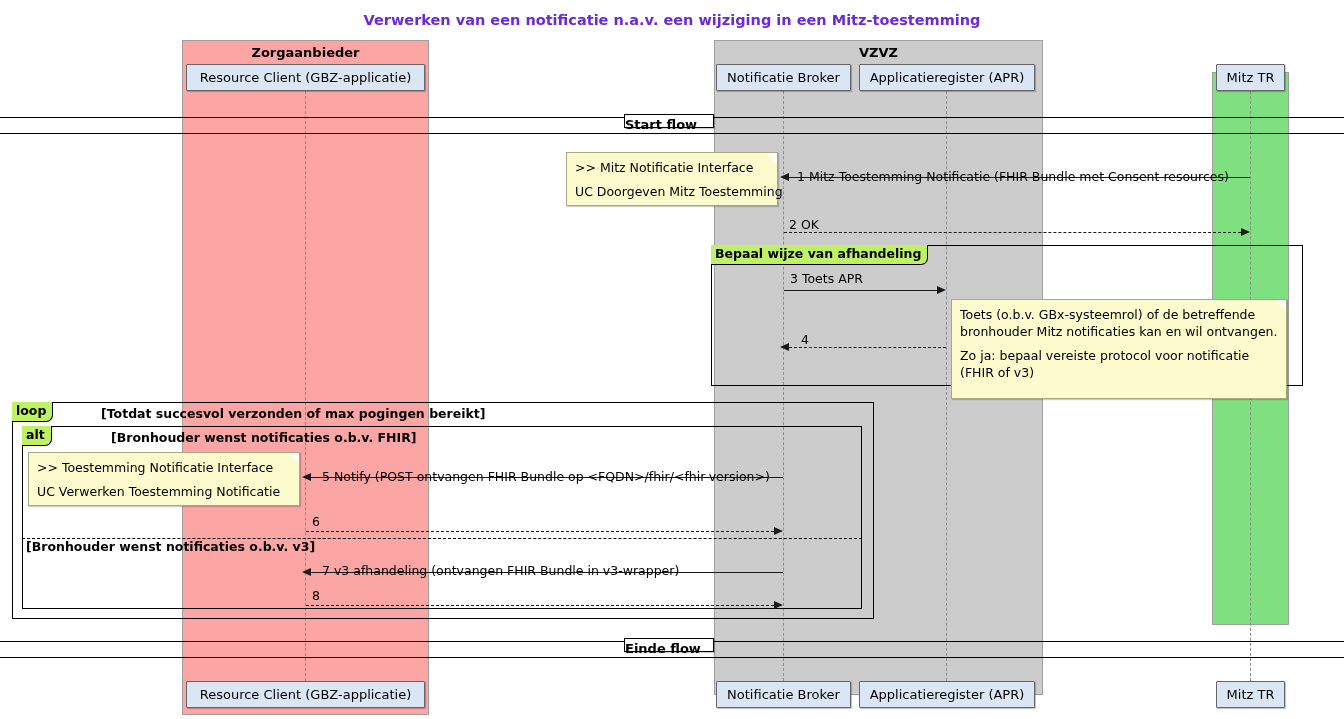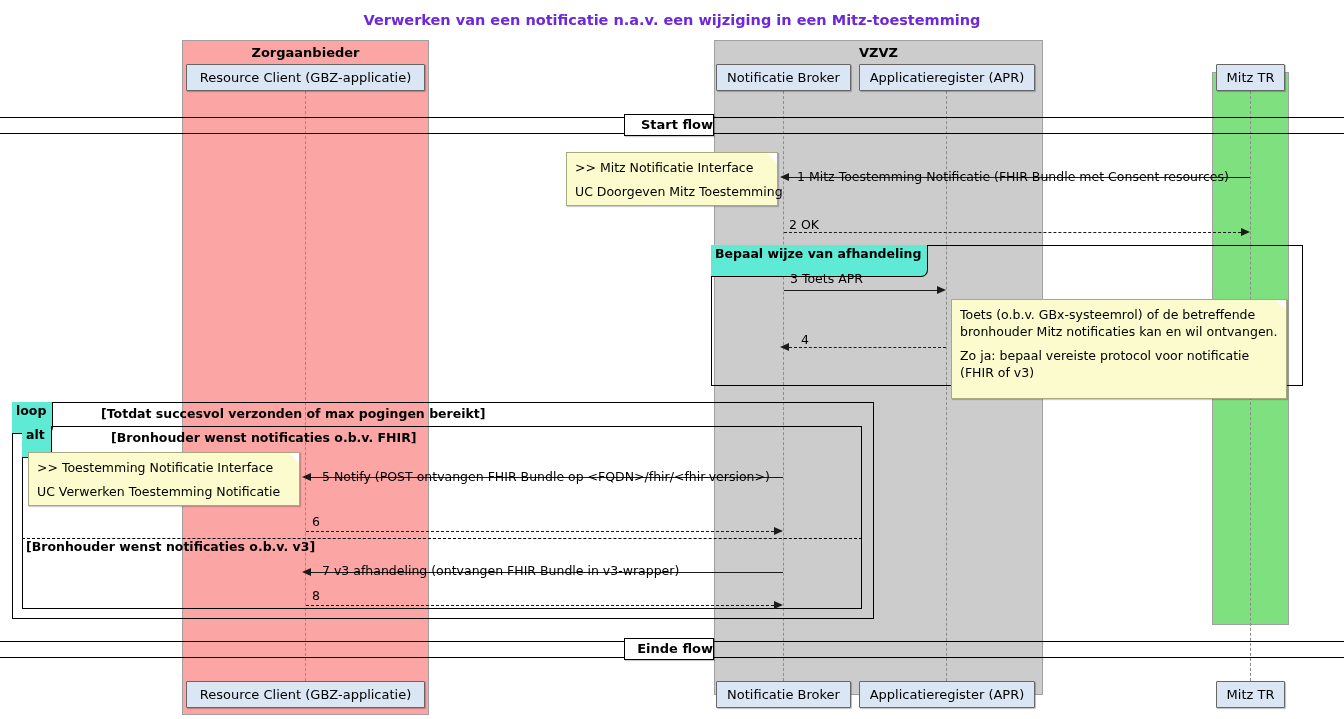--- a/index.html
+++ b/index.html
@@ -75,23 +75,23 @@
     border-top: 1px solid #000;
     left: 0; width: 1344px;
   }
 
   
   .flow-label {
     background: #ffffff;
     border: 1px solid #000;
     font-weight: bold;
     font-size: 13px;
-    text-align: right;
+    text-align: left;
     line-height: 20px;
-    height: 22px;
+    height: 14px;
     box-sizing: border-box;
     box-shadow: 1px 1px 1px rgba(0,0,0,0.2);
   }
 
   
   .note {
     box-sizing: border-box;
     background: #fbfbcd;
     border: 1px solid #a9a980;
     font-size: 12.5px;
@@ -114,26 +114,26 @@
   .frame {
     box-sizing: border-box;
     border: 1.6px solid #000;
     background: transparent;
   }
   .frame-tab {
     position: absolute;
     box-sizing: border-box;
     border-right: 1.6px solid #000;
     border-bottom: 1.6px solid #000;
-    background: #5eead4;
+    background: #bef264;
     font-weight: bold;
     font-size: 12.5px;
     line-height: 18px;
     padding: 0 6px 0 4px;
-    height: 32px;
+    height: 20px;
     border-bottom-right-radius: 7px;
   }
   .frame-cond {
     position: absolute;
     font-weight: bold;
     font-size: 12.5px;
     white-space: nowrap;
   }
   .frame-divider {
     position: absolute;

